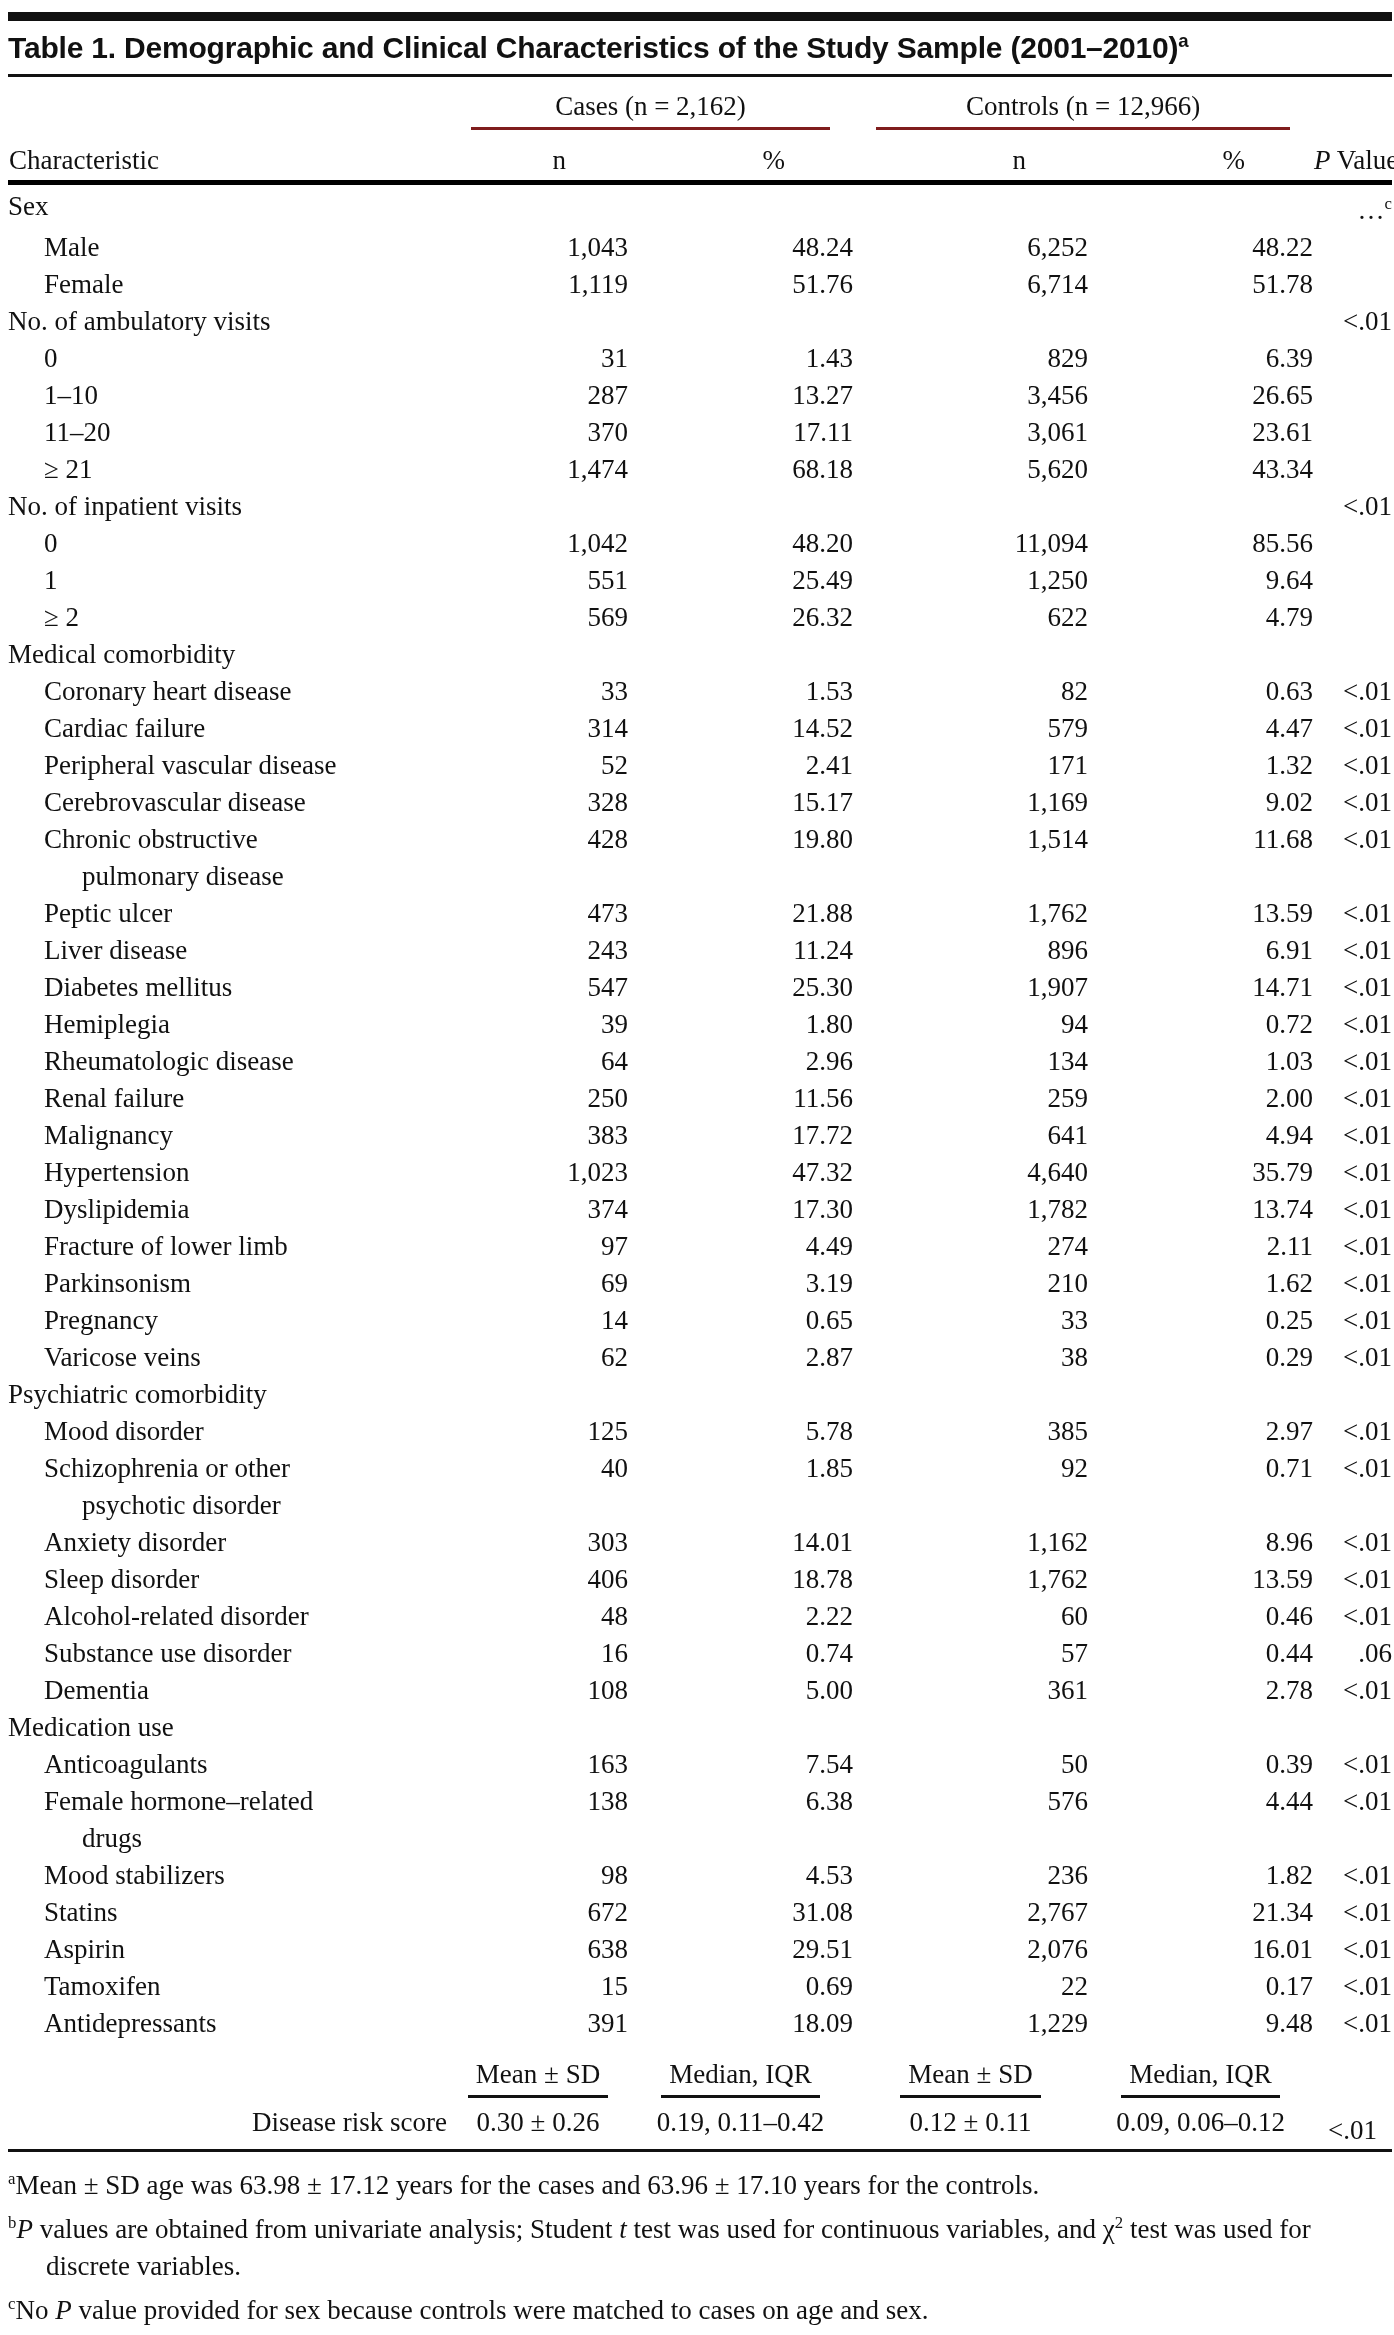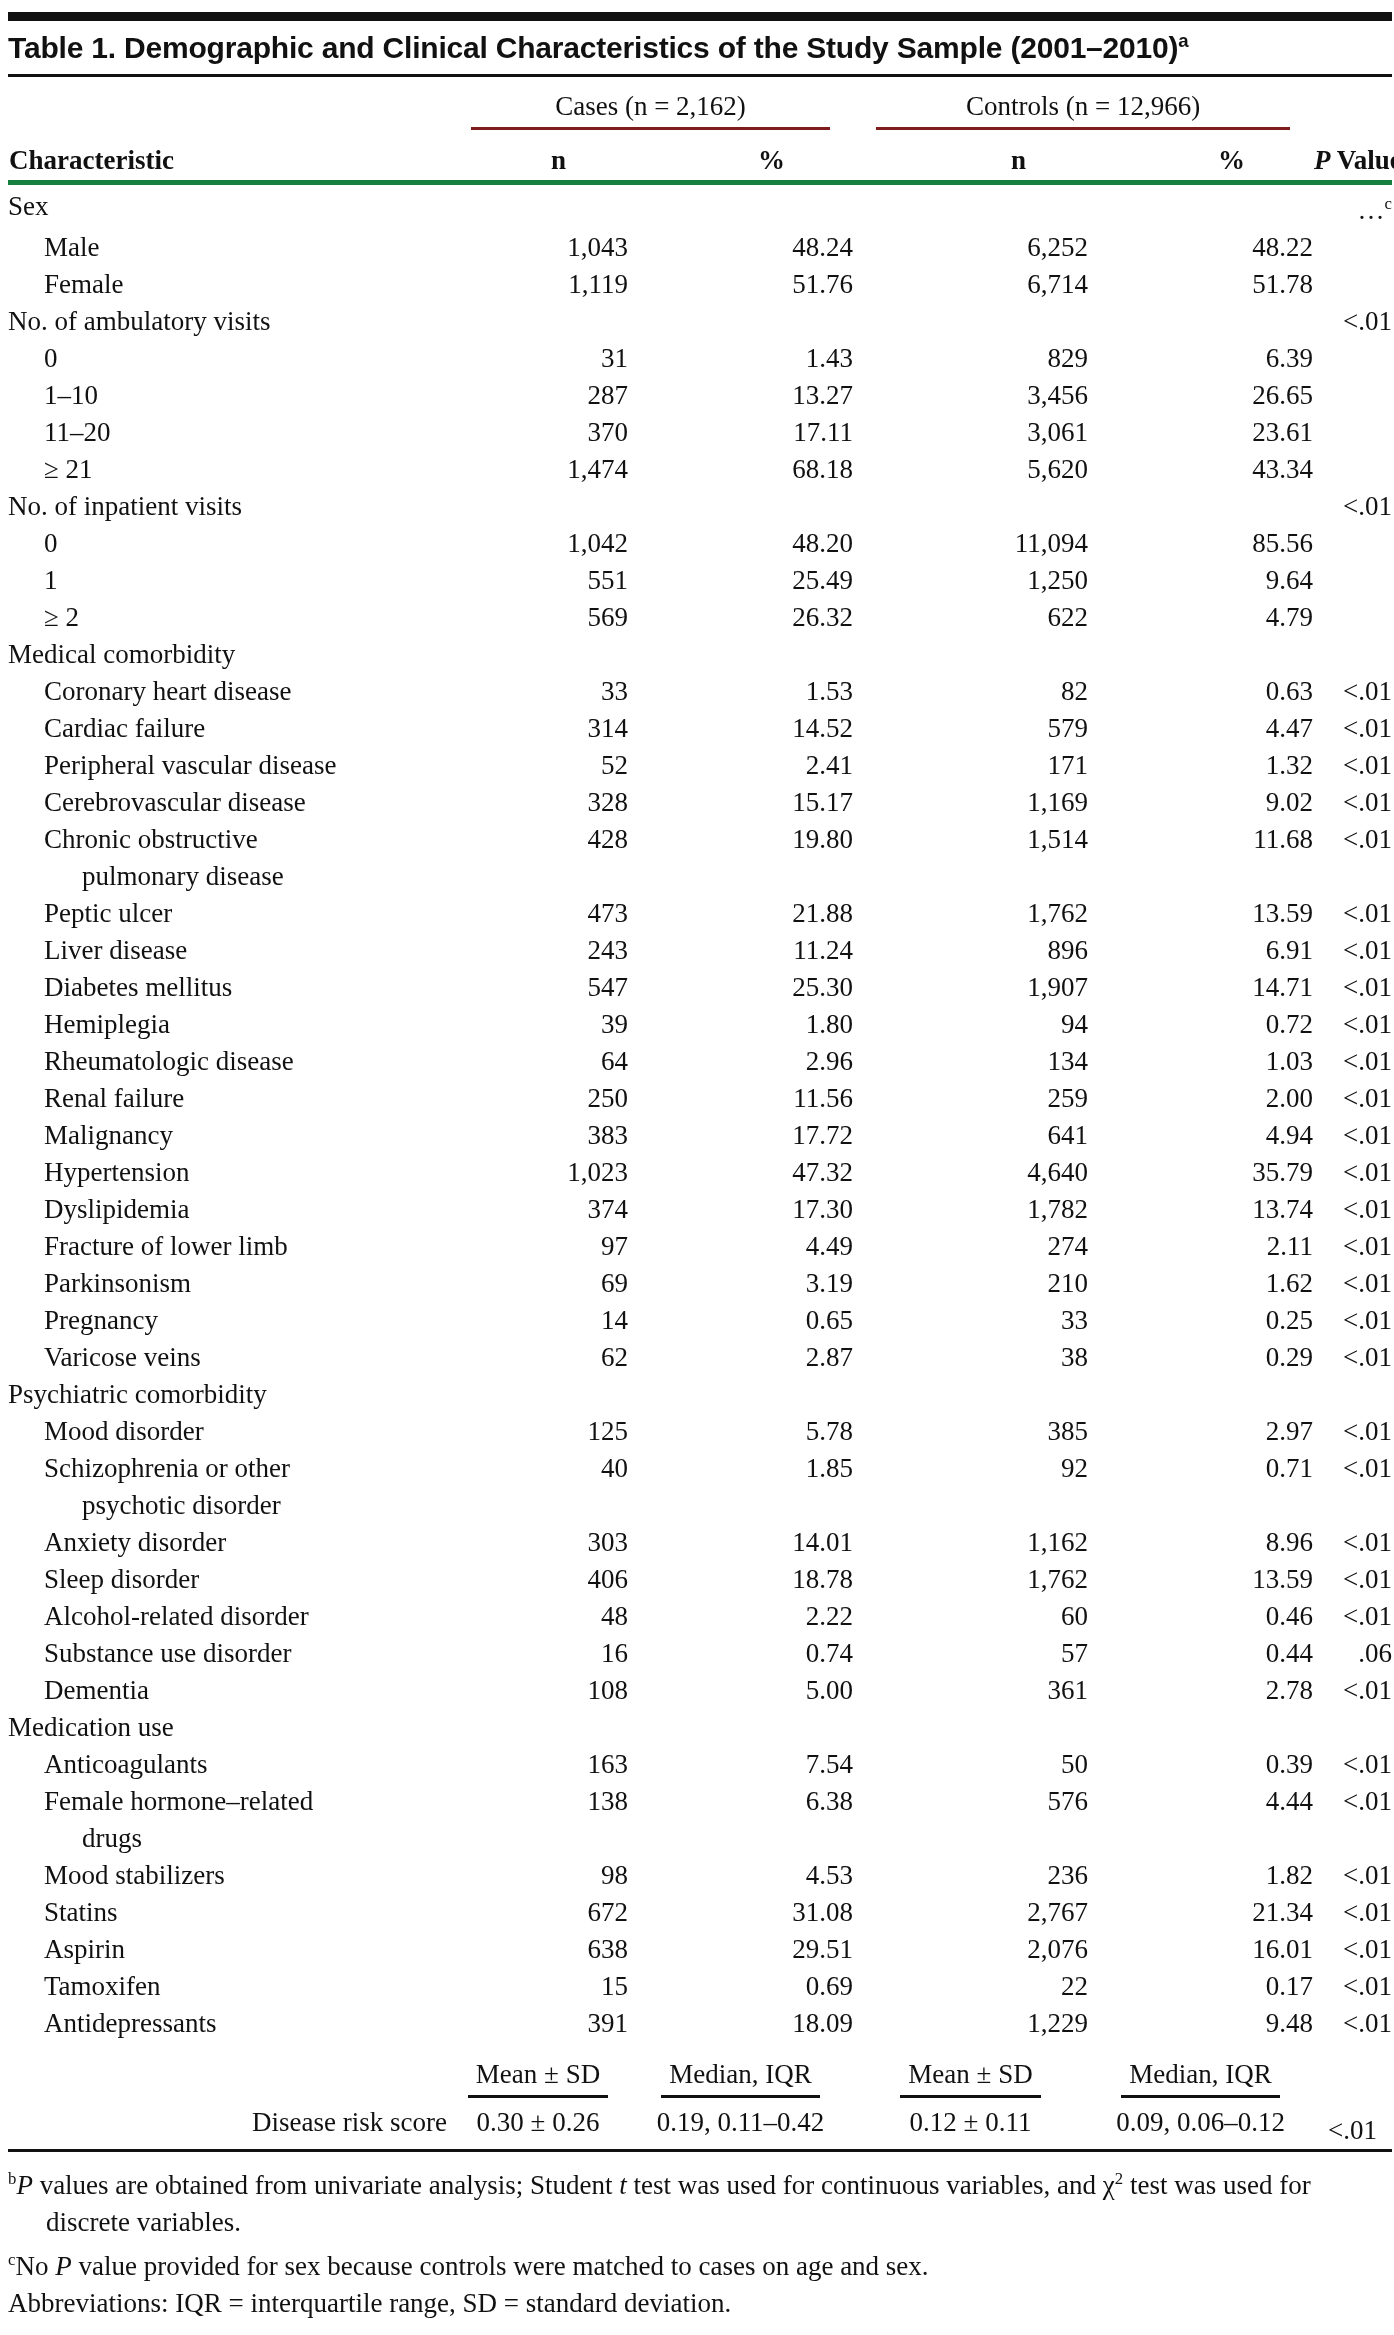--- a/index.html
+++ b/index.html
@@ -46,25 +46,24 @@
   th { font-weight: normal; }
 
   tr.group-row th { padding-top: 14px; height: 38px; vertical-align: bottom; }
   .group-head {
     text-align: center;
     border-bottom: 3px solid #7f1d1d;
     padding-bottom: 5px;
     margin: 0 22px;
   }
   tr.head-row th, tr.head-row td {
-    border-bottom: 5px solid #15803d;
+    border-bottom: 5px solid #000000;
     height: 44px;
     vertical-align: bottom;
     padding-bottom: 4px;
-    font-weight: bold;
   }
   .h-char { text-align: left; }
   .h-num  { text-align: right; padding-right: 62px; }
   .h-pct  { text-align: right; padding-right: 68px; }
   .h-pval { text-align: right; padding-right: 0; white-space: nowrap; }
   .h-pval i { font-style: italic; }
 
   tbody.rows td { height: 37px; line-height: 37px; padding: 0; white-space: nowrap; overflow: visible; }
   tbody.rows td.label { text-align: left; }
   tbody.rows td.indent-0 { padding-left: 0; }
@@ -548,18 +547,19 @@
         <td>0.19, 0.11–0.42</td>
         <td>0.12 ± 0.11</td>
         <td>0.09, 0.06–0.12</td>
       </tr>
     </tbody>
   </table>
 
   <div class="foot-rule"></div>
 
   <div class="footnotes">
+    <div class="footnote"><sup>a</sup><span>Mean ± SD age was 63.98 ± 17.12 years for the cases and 63.96 ± 17.10 years for the controls.</span></div>
     <div class="footnote"><sup>b</sup><i>P</i><span> values are obtained from univariate analysis; Student </span><i>t</i><span> test was used for continuous variables, and χ</span><sup>2</sup><span> test was used for discrete variables.</span></div>
     <div class="footnote"><sup>c</sup><span>No </span><i>P</i><span> value provided for sex because controls were matched to cases on age and sex.</span></div>
     <div class="footnote">Abbreviations: IQR = interquartile range, SD = standard deviation.</div>
   </div>
 
 </div>
 
 </body></html>

